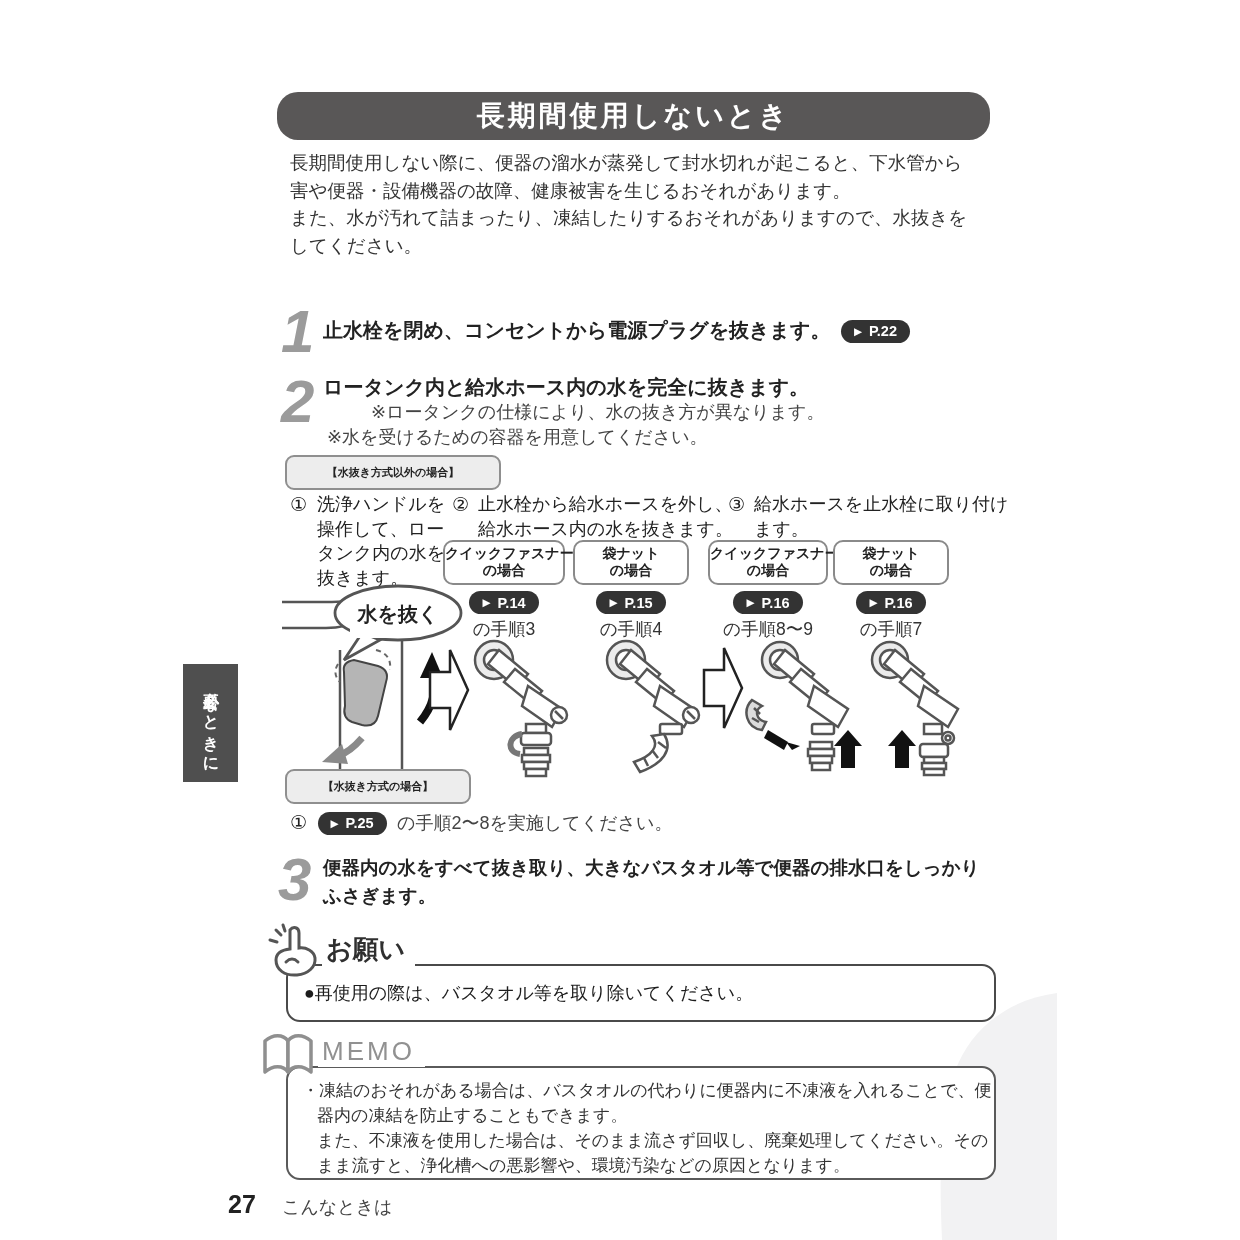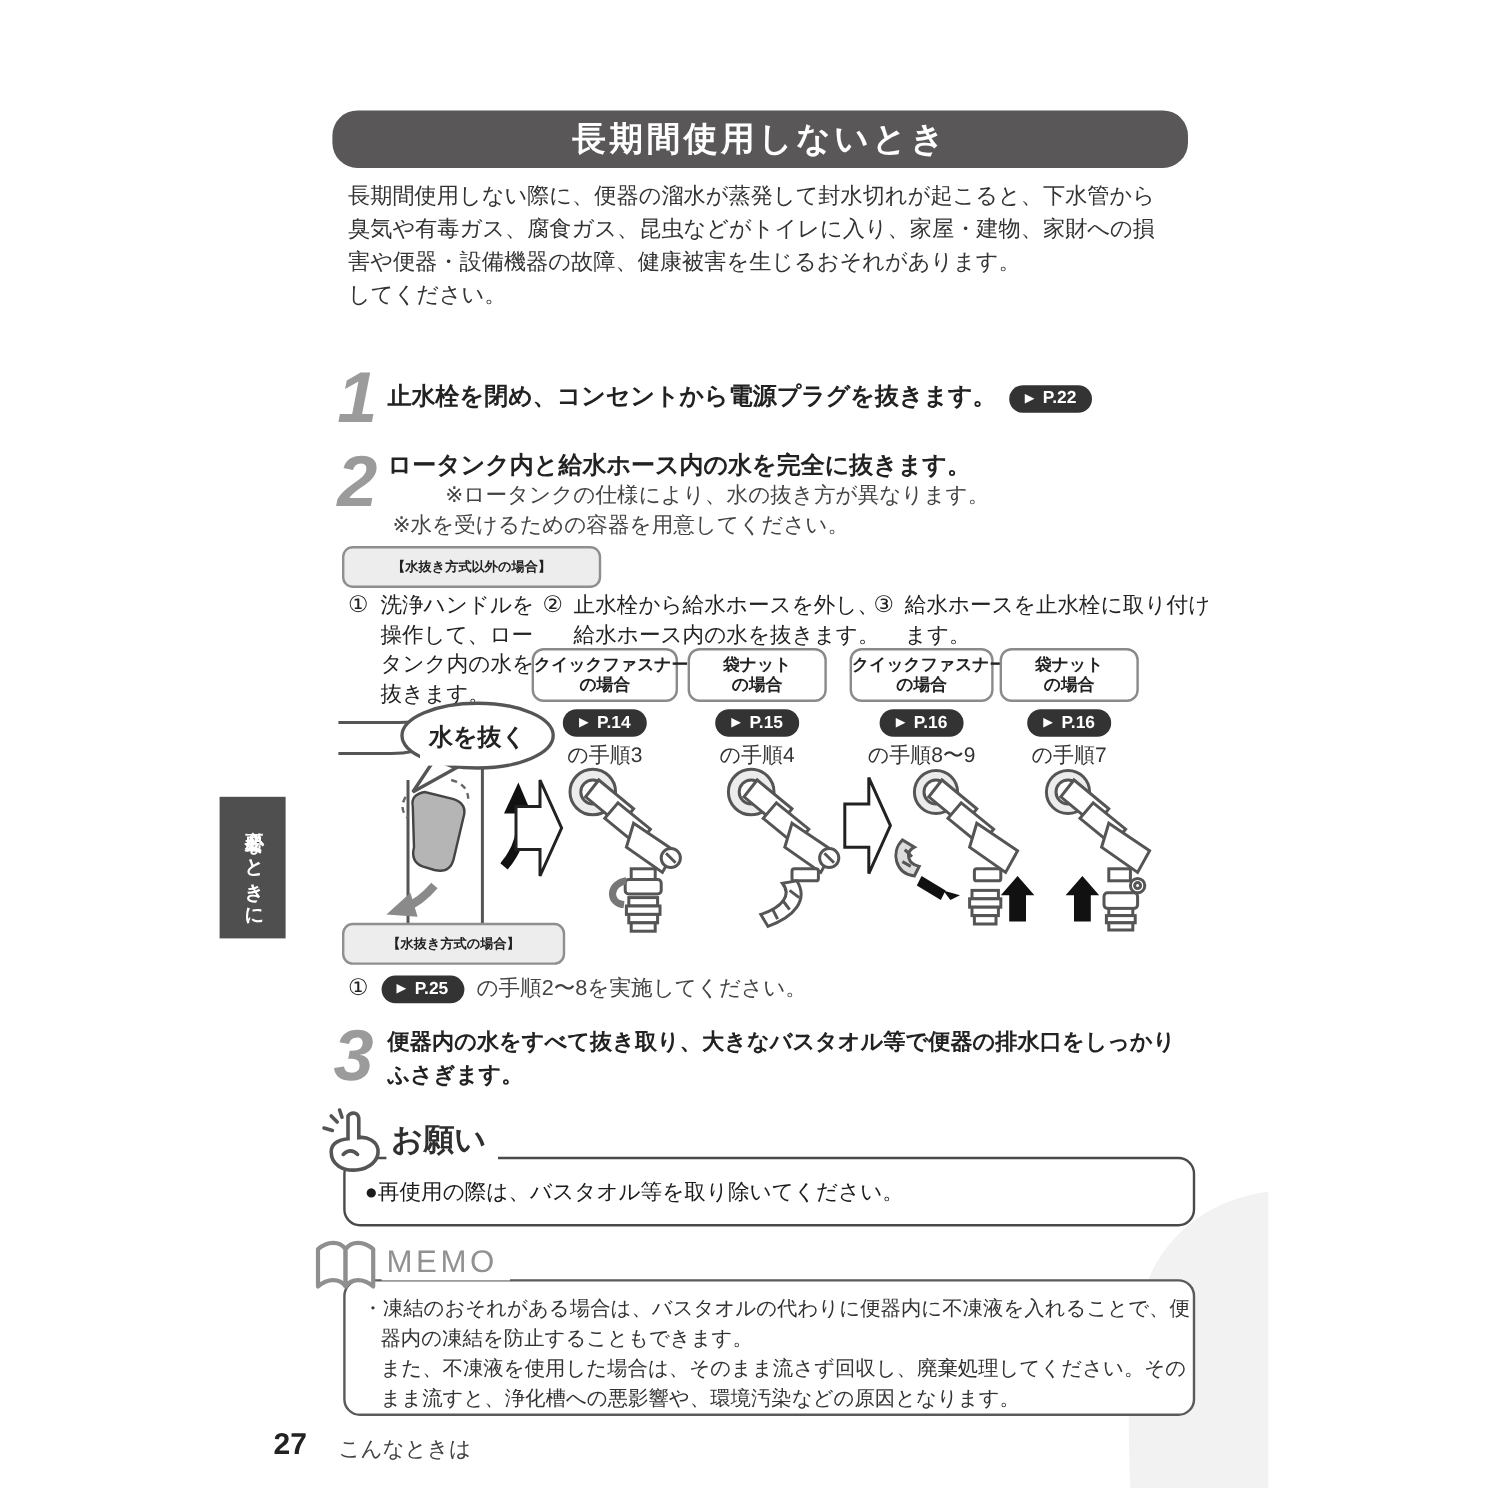--- a/index.html
+++ b/index.html
@@ -51,22 +51,22 @@
 <div id="canvas">
 
   <svg class="abs" style="left:935px;top:985px;" width="122" height="255" viewBox="0 0 122 255">
     <path d="M122,8 C70,15 35,46 20,86 C5,126 4,190 7,255 L122,255 Z" fill="#f2f2f3"></path>
   </svg>
 
   <div class="abs banner">長期間使用しないとき</div>
 
   <div class="abs intro">
     <div class="nowrap">長期間使用しない際に、便器の溜水が蒸発して封水切れが起こると、下水管から</div>
-    <div class="nowrap">臭気や有毒ガス、腐食ガス、昆虫などがトイレに入り、家屋・建物、家財への損</div>
     <div class="nowrap">害や便器・設備機器の故障、健康被害を生じるおそれがあります。</div>
+    <div class="nowrap">また、水が汚れて詰まったり、凍結したりするおそれがありますので、水抜きを</div>
     <div class="nowrap">してください。</div>
   </div>
 
   <div class="abs stepnum" style="left:281px;top:302px;">1</div>
   <div class="abs nowrap" style="left:323px;top:317px;">
     <span class="steptext">止水栓を閉め、コンセントから電源プラグを抜きます。</span>
     <span class="badge" style="position:relative;top:-2px;margin-left:6px;">
       <span class="play">▶</span>
       <span>P.22</span>
     </span>

